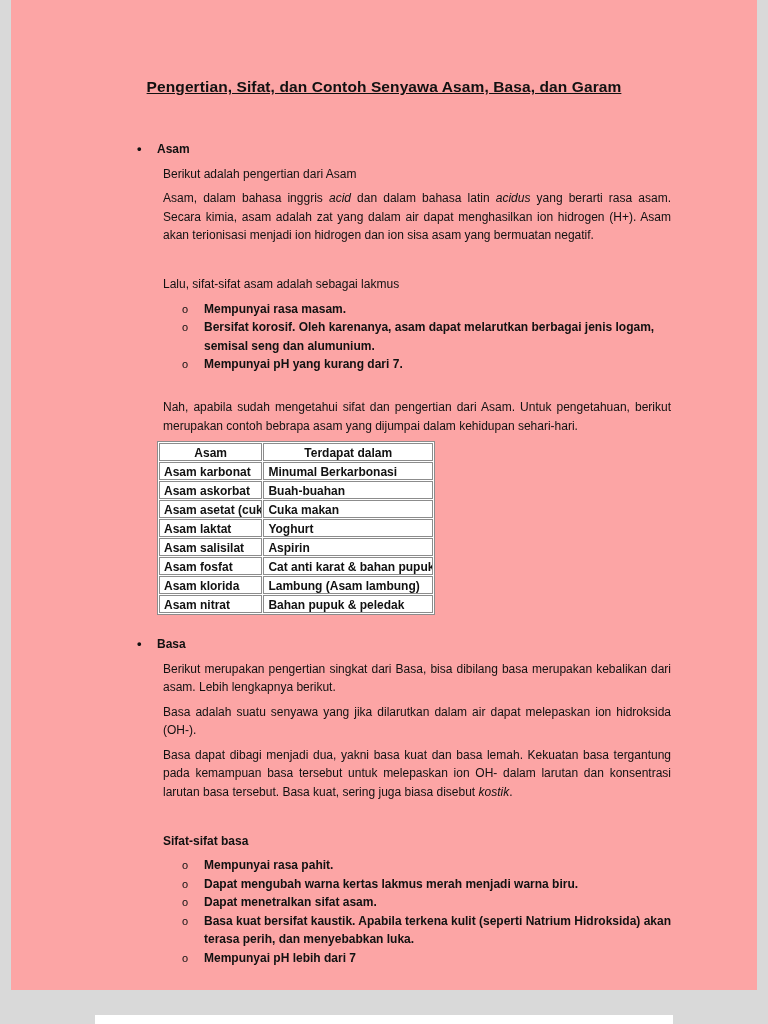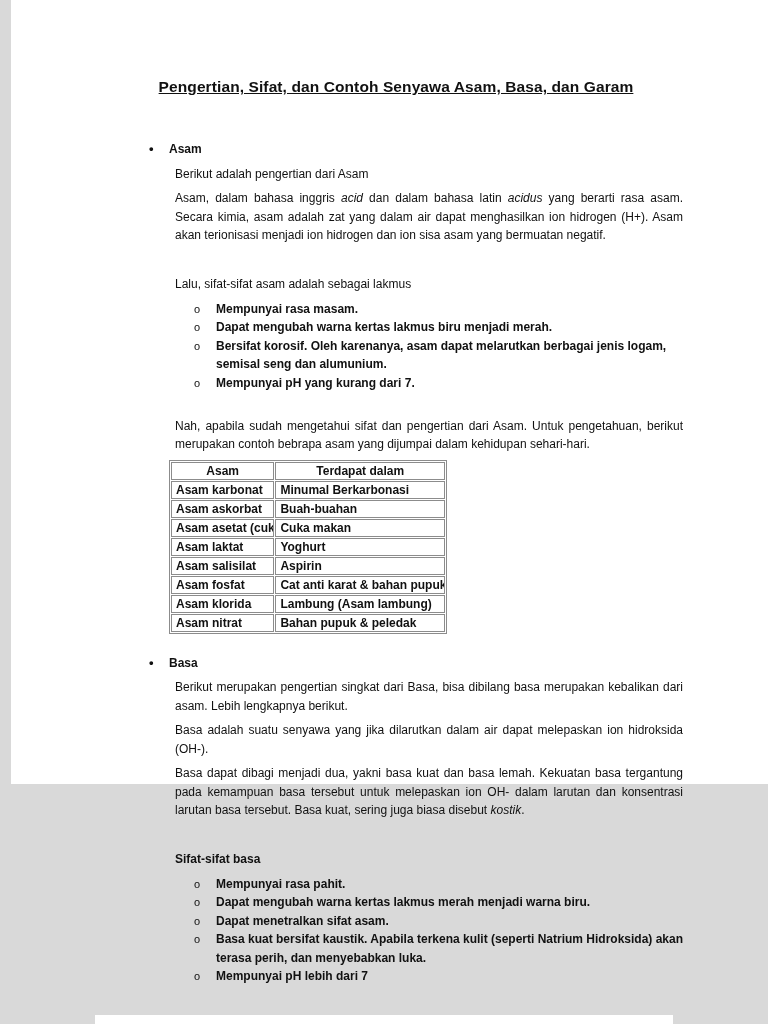--- a/index.html
+++ b/index.html
@@ -7,23 +7,22 @@
     width: 768px; height: 1024px;
     background: #d9d9d9;
     position: relative;
     overflow: hidden;
     font-family: "Liberation Sans", sans-serif;
     color: #111;
   }
   .page {
     position: absolute;
     left: 11px; top: 0;
-    width: 746px; height: 784px;
-    background: #ffffff;
-    padding-left: 12px;
+    width: 746px; height: 990px;
+    background: #fca5a5;
   }
   .next-page-edge {
     position: absolute;
     left: 95px; right: 95px;
     bottom: 0; height: 9px;
     background: #ffffff;
   }
   .doc-title {
     margin: 0;
     padding-top: 78px;
@@ -106,21 +105,20 @@
     <div class="section">
       <div class="section-heading">Asam</div>
       <p class="para">Berikut adalah pengertian dari Asam</p>
       <p class="para"><span>Asam, dalam bahasa inggris </span><em>acid</em><span> dan dalam bahasa latin </span><em>acidus</em><span> yang berarti rasa asam. Secara kimia, asam adalah zat yang dalam air dapat menghasilkan ion hidrogen (H+). Asam akan terionisasi menjadi ion hidrogen dan ion sisa asam yang bermuatan negatif.</span></p>
 
       <div class="spacer"></div>
 
       <p class="para">Lalu, sifat-sifat asam adalah sebagai lakmus</p>
       <ul class="sub-list">
         <li class="sub-item">Mempunyai rasa masam.</li>
-        <li class="sub-item">Dapat mengubah warna kertas lakmus biru menjadi merah.</li>
         <li class="sub-item">Bersifat korosif. Oleh karenanya, asam dapat melarutkan berbagai jenis logam, semisal seng dan alumunium.</li>
         <li class="sub-item">Mempunyai pH yang kurang dari 7.</li>
       </ul>
 
       <div class="spacer"></div>
 
       <p class="para">Nah, apabila sudah mengetahui sifat dan pengertian dari Asam. Untuk pengetahuan, berikut merupakan contoh bebrapa asam yang dijumpai dalam kehidupan sehari-hari.</p>
 
       <table class="asam-table">
         <colgroup>

